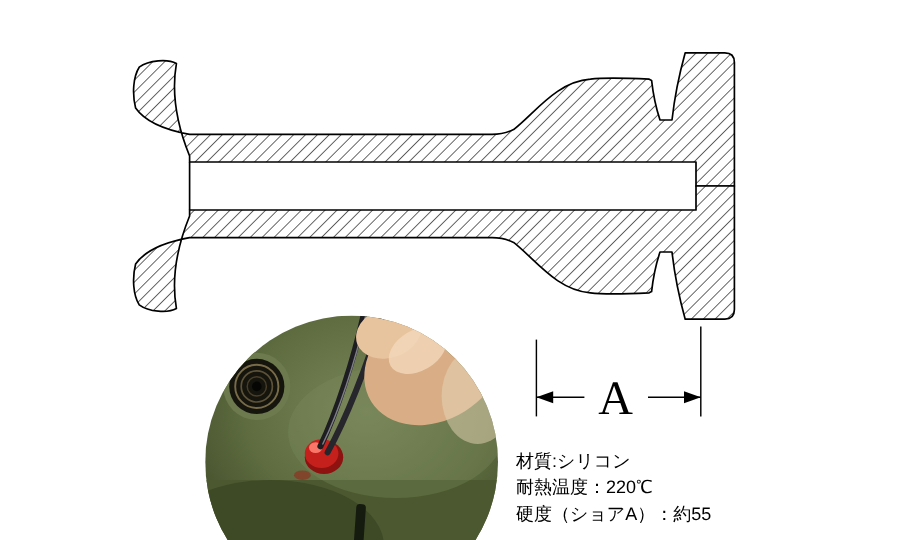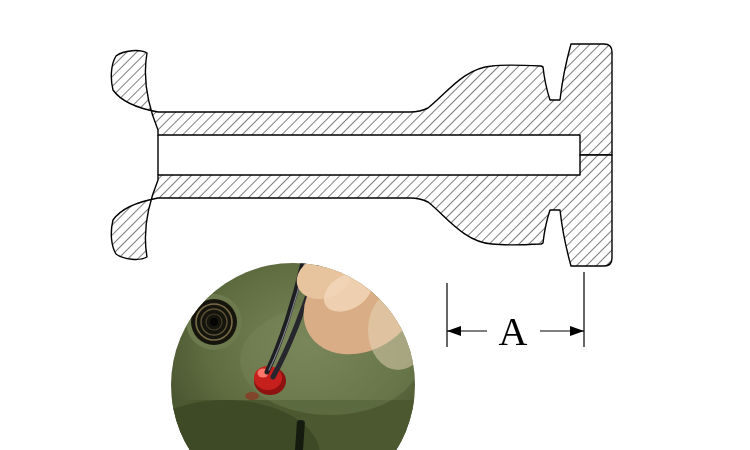--- a/index.html
+++ b/index.html
@@ -137,14 +137,19 @@
         <ellipse cx="324" cy="277" rx="28" ry="21" transform="rotate(-20 324 277)" fill="#e8c49e"></ellipse>
         <ellipse cx="348" cy="292" rx="26" ry="17" transform="rotate(-30 348 292)" fill="#f2d8ba" opacity="0.8"></ellipse>
         <ellipse cx="398" cy="330" rx="30" ry="40" fill="#e5d6b8" opacity="0.5"></ellipse>
       </g>
 
       <rect x="295" y="420" width="8" height="60" rx="3" fill="#161b10" transform="rotate(4 299 450)"></rect>
     </g>
 
   </svg>
 
+  <div class="specs">
+    <div>材質:シリコン</div>
+    <div>耐熱温度：220℃</div>
+    <div>硬度（ショアA）：約55</div>
+  </div>
 
 </div>
 
 </body></html>

